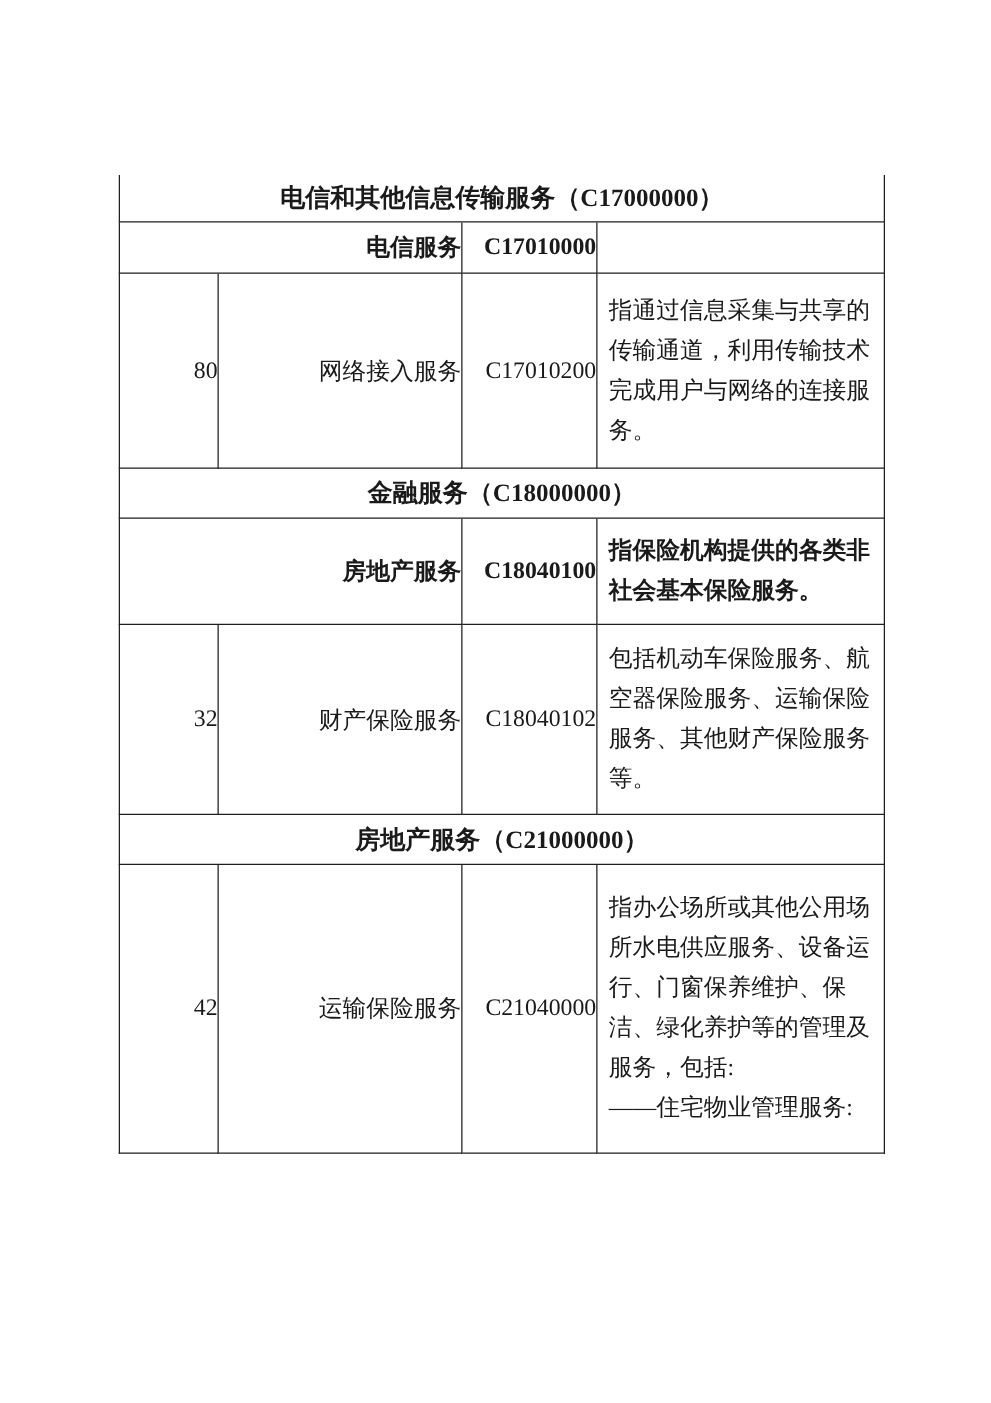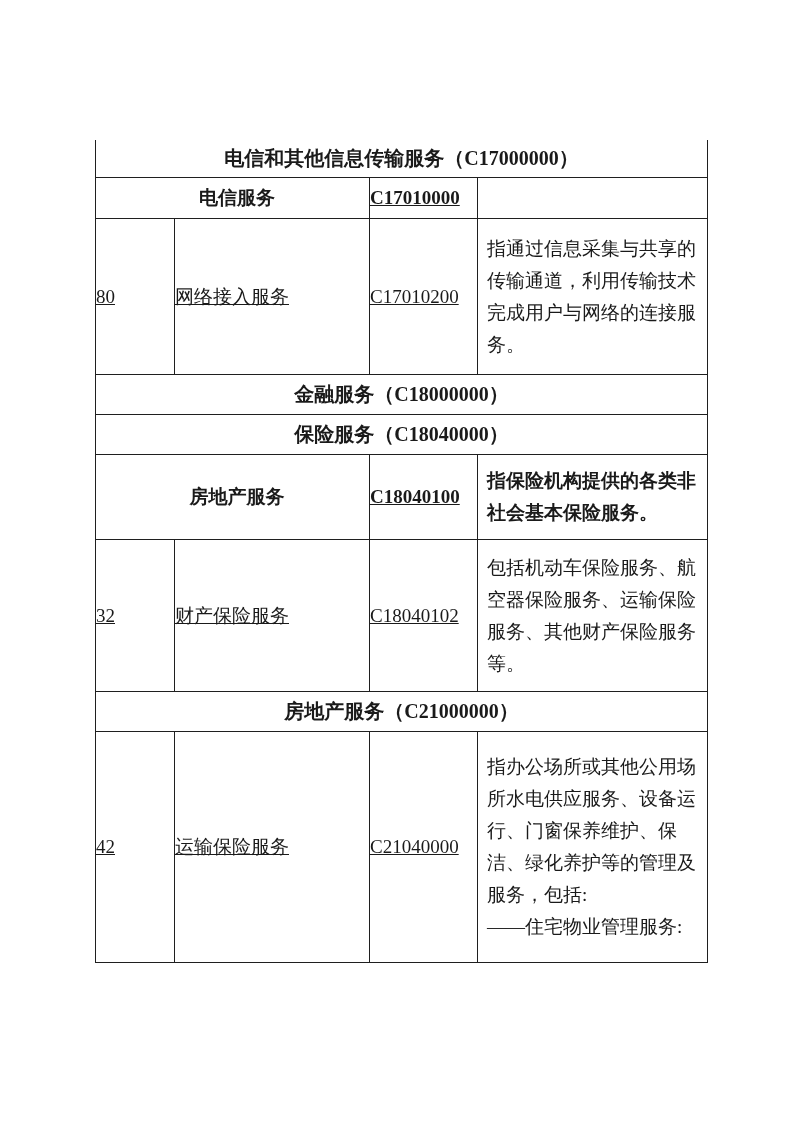--- a/index.html
+++ b/index.html
@@ -41,25 +41,24 @@
   tr.r6  { height: 85px; }
   tr.r7  { height: 152px; }
   tr.r8  { height: 40px; }
   tr.r9  { height: 231px; }
   td.section {
     text-align: center;
     font-weight: bold;
     font-size: 20px;
   }
   td.idx, td.name, td.code {
-    text-align: left;
-    text-decoration: underline;
+    text-align: right;
   }
   td.group-name {
-    text-align: center;
+    text-align: right;
     font-weight: bold;
     padding-left: 9px;
   }
   td.code.bold, td.desc.bold { font-weight: bold; }
   td.desc {
     text-align: left;
     padding: 2px 5px 2px 9px;
     line-height: 32px;
     white-space: pre-wrap;
     word-break: break-all;
@@ -93,23 +92,20 @@
       <td class="first idx">80</td>
       <td class="name">网络接入服务</td>
       <td class="code">C17010200</td>
       <td class="desc">指通过信息采集与共享的传输通道，利用传输技术完成用户与网络的连接服务。</td>
     </tr>
 
     <tr class="r4">
       <td colspan="4" class="first section">金融服务（C18000000）</td>
     </tr>
 
-    <tr class="r5">
-      <td colspan="4" class="first section">保险服务（C18040000）</td>
-    </tr>
 
     <tr class="r6">
       <td colspan="2" class="first group-name">房地产服务</td>
       <td class="code bold">C18040100</td>
       <td class="desc bold">指保险机构提供的各类非社会基本保险服务。</td>
     </tr>
 
     <tr class="r7">
       <td class="first idx">32</td>
       <td class="name">财产保险服务</td>

